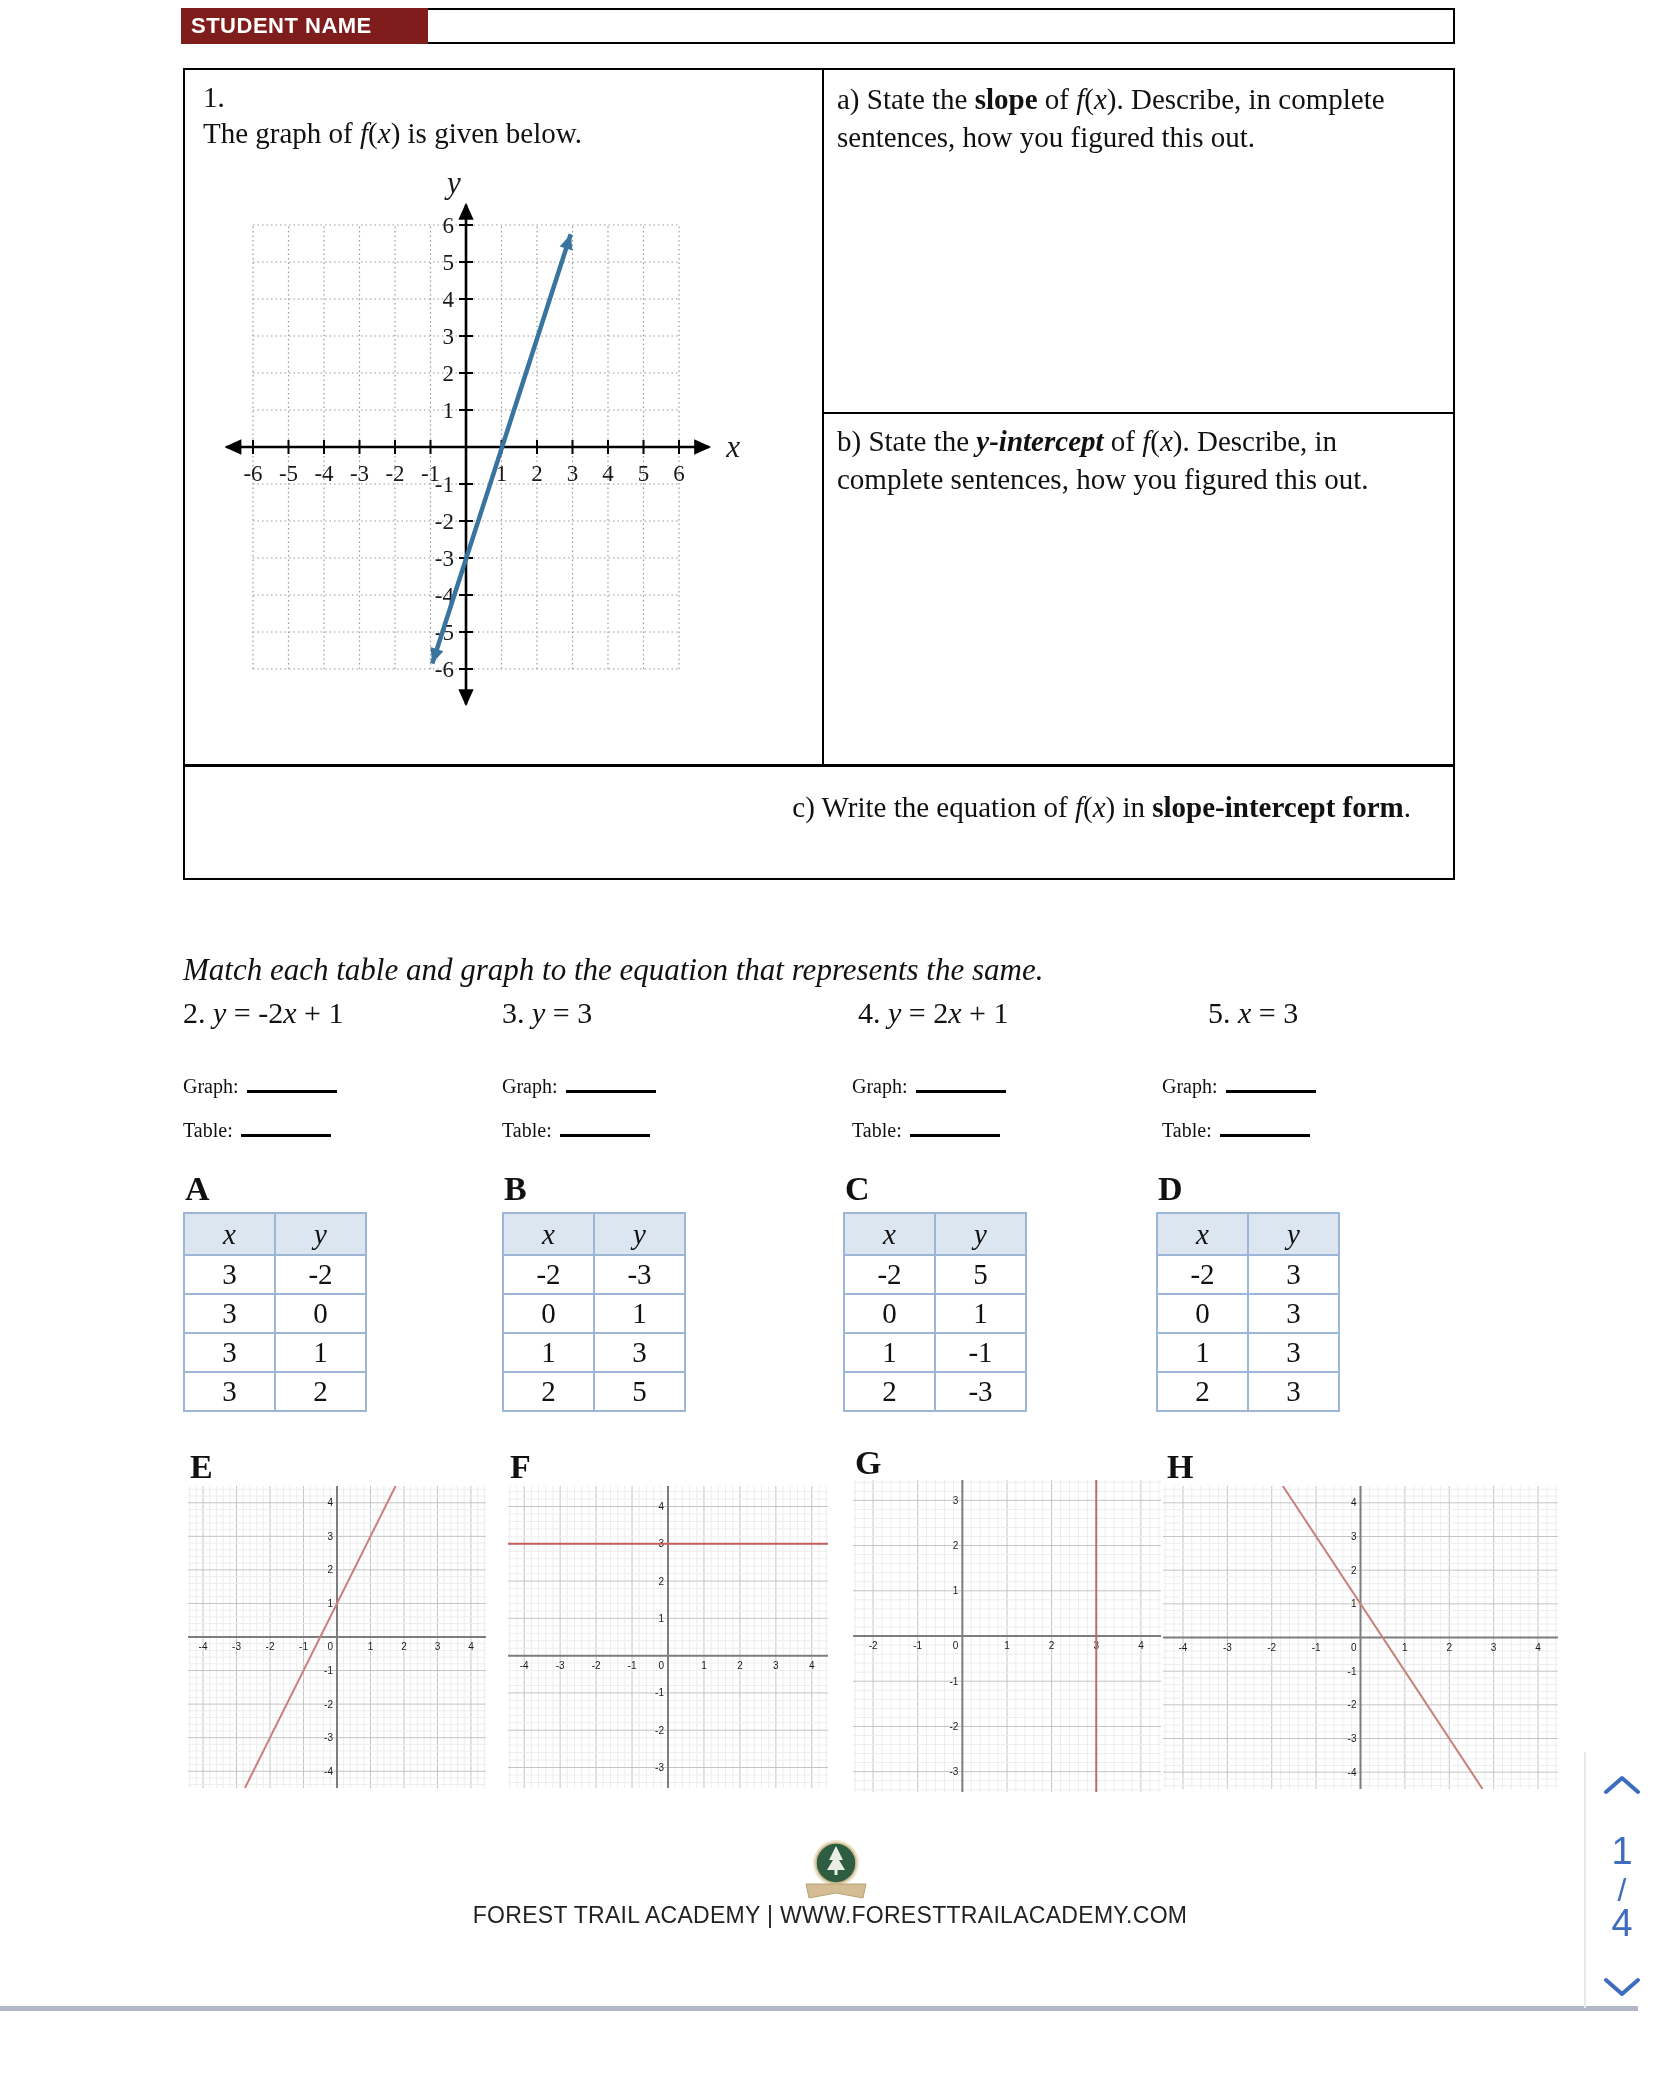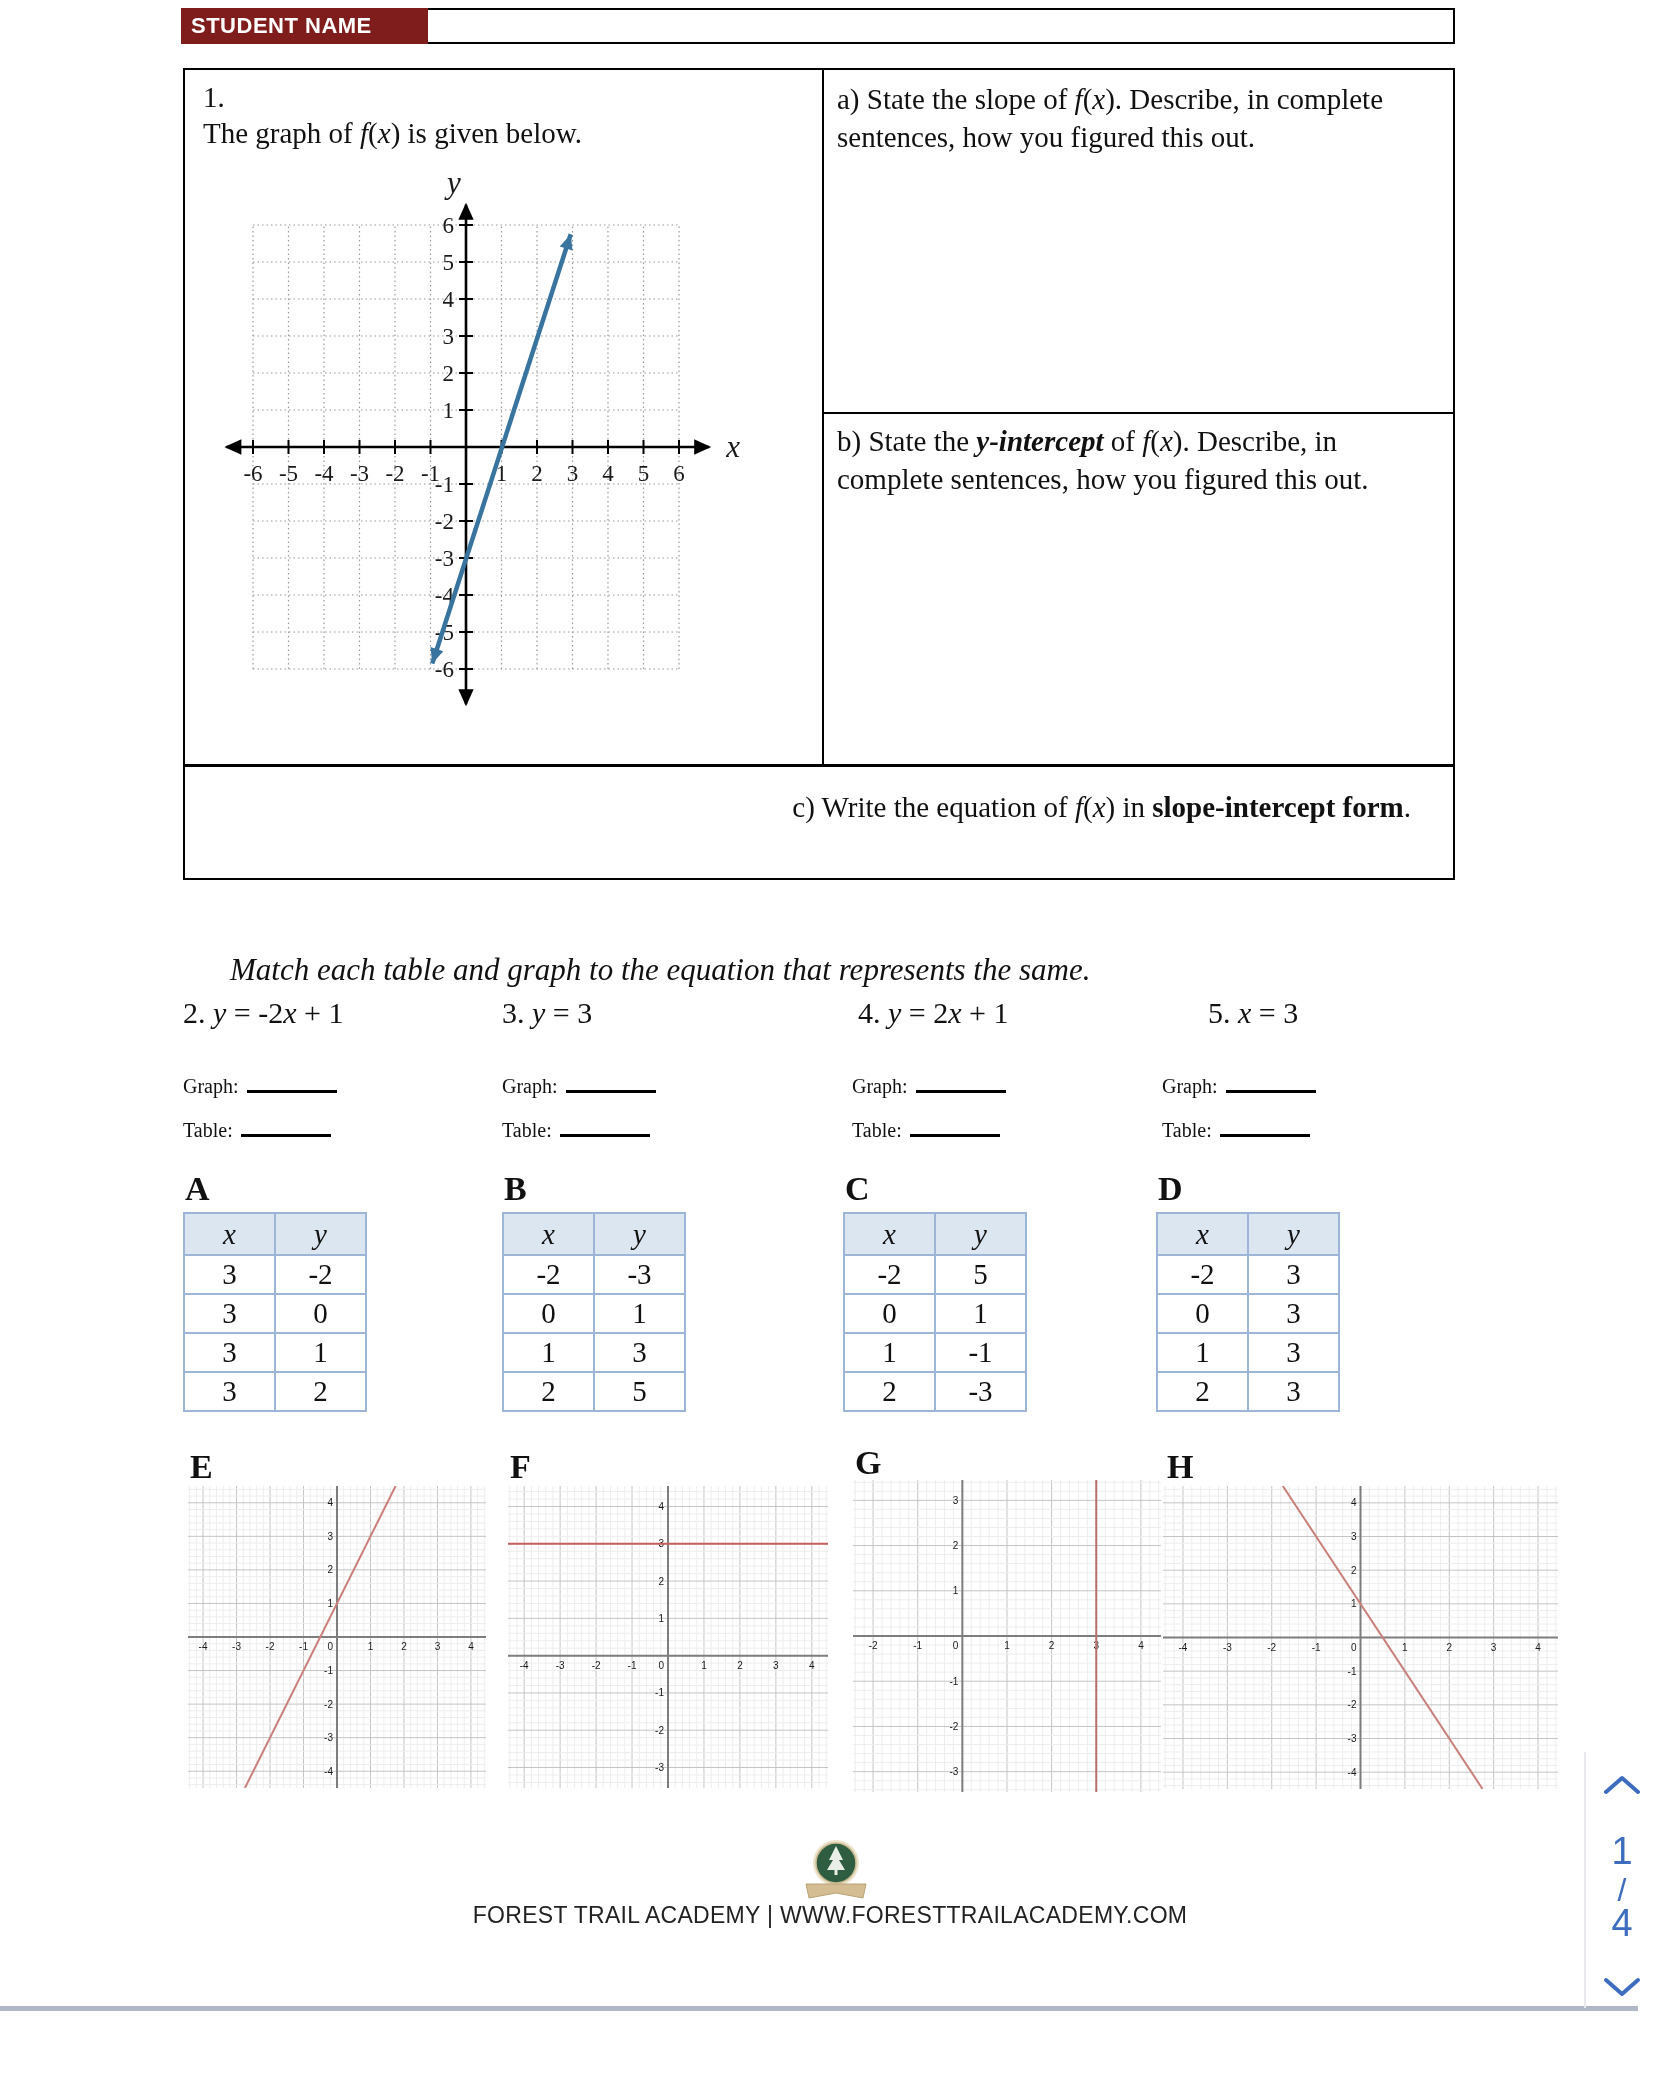--- a/index.html
+++ b/index.html
@@ -12,21 +12,21 @@
             font-family:"Liberation Sans",sans-serif;font-weight:bold;font-size:22px;
             line-height:36px;padding-left:10px;box-sizing:border-box;letter-spacing:.5px;}
   
   .q1{left:183px;top:68px;width:1272px;height:812px;border:2px solid #000;box-sizing:border-box;}
   .q1 .vdiv{position:absolute;left:637px;top:0;height:694px;border-left:2px solid #000;}
   .q1 .hdiv-ab{position:absolute;left:637px;top:342px;width:631px;border-top:2px solid #000;}
   .q1 .hdiv-c{position:absolute;left:0;top:694px;width:1268px;border-top:3px solid #000;}
   .q1 .cell-text{position:absolute;font-size:29px;line-height:38px;}
   .qnum{left:18px;top:8px;font-size:27px;}
   .blank{display:inline-block;width:90px;height:22px;border-bottom:3px solid #000;margin-left:8px;}
-  .match-title{font-size:31px;margin-left:47px;}
+  .match-title{font-size:31px;}
   .eq{font-size:30px;}
   .gt{font-size:20px;}
   .gt > div{height:44px;}
   .tbl-label,.graph-label{font-size:34px;font-weight:bold;}
   table.vt{border-collapse:collapse;}
   table.vt th,table.vt td{width:89px;height:37px;border:2px solid #9db6d8;text-align:center;
        font-size:29px;font-weight:normal;padding:0;}
   table.vt th{background:#dce6f1;font-style:italic;height:40px;}
   svg{font-family:"Liberation Serif",serif;}
   svg text{fill:#1a1a1a;}
@@ -44,21 +44,21 @@
 
   <div class="abs sn-box"></div>
   <div class="abs sn-label">STUDENT NAME</div>
 
   <div class="abs q1">
     <div class="vdiv"></div>
     <div class="hdiv-ab"></div>
     <div class="hdiv-c"></div>
     <div class="cell-text qnum">1.</div>
     <div class="cell-text" style="left:18px;top:44px;"><span>The graph of </span><span style="font-style: italic;">f</span><span>(</span><span style="font-style: italic;">x</span><span>) is given below.</span></div>
-    <div class="cell-text" style="left:652px;top:10px;width:580px;"><span>a) State the </span><span style="font-weight: normal;">slope</span><span> of </span><span style="font-style: italic;">f</span><span>(</span><span style="font-style: italic;">x</span><span>). Describe, in complete sentences, how you figured this out.</span></div>
+    <div class="cell-text" style="left:652px;top:10px;width:580px;"><span>a) State the </span><span style="font-weight: bold;">slope</span><span> of </span><span style="font-style: italic;">f</span><span>(</span><span style="font-style: italic;">x</span><span>). Describe, in complete sentences, how you figured this out.</span></div>
     <div class="cell-text" style="left:652px;top:352px;width:580px;"><span>b) State the </span><span style="font-weight: bold; font-style: italic;">y-intercept</span><span> of </span><span style="font-style: italic;">f</span><span>(</span><span style="font-style: italic;">x</span><span>). Describe, in complete sentences, how you figured this out.</span></div>
     <div class="cell-text" style="left:16px;top:718px;width:1210px;text-align:right;"><span>c) Write the equation of </span><span style="font-style: italic;">f</span><span>(</span><span style="font-style: italic;">x</span><span>) in </span><span style="font-weight: bold;">slope-intercept form</span><span>.</span></div>
   </div>
 
   <svg class="abs" style="left:220px;top:138px;" width="540" height="585">
       <line x1="33" y1="531" x2="33" y2="87" stroke="#999" stroke-width="1.2" stroke-dasharray="1.5,3"></line>
       <line x1="68.5" y1="531" x2="68.5" y2="87" stroke="#999" stroke-width="1.2" stroke-dasharray="1.5,3"></line>
       <line x1="104" y1="531" x2="104" y2="87" stroke="#999" stroke-width="1.2" stroke-dasharray="1.5,3"></line>
       <line x1="139.5" y1="531" x2="139.5" y2="87" stroke="#999" stroke-width="1.2" stroke-dasharray="1.5,3"></line>
       <line x1="175" y1="531" x2="175" y2="87" stroke="#999" stroke-width="1.2" stroke-dasharray="1.5,3"></line>

